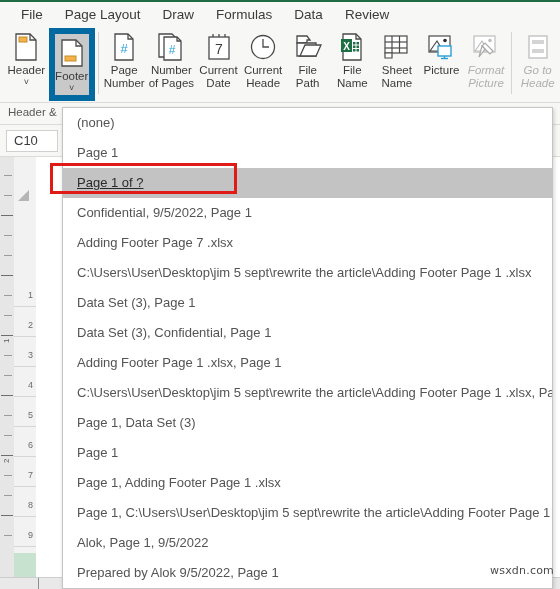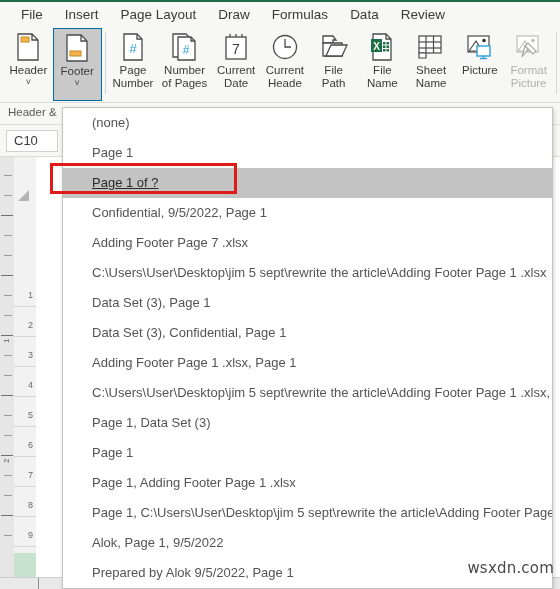--- a/index.html
+++ b/index.html
@@ -58,23 +58,23 @@
     font-size: 11.5px;
     color: #3b3b3b;
     text-align: center;
     line-height: 12.5px;
     cursor: default;
     position: relative;
   }
   .rbtn.wide { width: 58px; }
   .rbtn.pressed {
     background: #c9c9c9;
-    border: 1px solid #0369a1;
-  }
-  .rbtn.disabled { color: #b0b0ac; }
+    border: 6px solid #0369a1;
+  }
+  .rbtn.disabled { color: #b0b0ac; font-style: italic; }
   .rbtn .ico {
     height: 30px;
     display: flex; align-items: center; justify-content: center;
     margin-bottom: 2px;
   }
   .rbtn .lbl { display: block; }
   .rbtn .caret {
     font-size: 9px;
     line-height: 9px;
     margin-top: 1px;
@@ -203,21 +203,21 @@
     left: 62px; top: 107px;
     width: 491px; height: 482px;
     background: #ffffff;
     border: 1px solid #c4c4c4;
     box-shadow: 1px 2px 4px rgba(0,0,0,0.18);
     overflow: hidden;
   }
   .ditem {
     height: 30px;
     line-height: 30px;
-    padding-left: 29px;
+    padding-left: 14px;
     font-size: 13px;
     color: #545454;
     white-space: nowrap;
     cursor: default;
     overflow: hidden;
   }
   .ditem.selected {
     background: #c3c3c3;
     color: #2b2b2b;
     text-decoration: underline;
@@ -227,35 +227,34 @@
     left: 50px; top: 163px;
     width: 187px; height: 31px;
     border: 3px solid #e01b17;
     pointer-events: none;
     z-index: 40;
   }
 
   .watermark {
     position: absolute;
     right: 6px; bottom: 12px;
-    font-size: 15px;
+    font-size: 11px;
     color: #4a4a4a;
     letter-spacing: 0.2px;
     font-family: "DejaVu Sans", sans-serif;
     z-index: 60;
   }
 </style>
 </head>
 <body>
 
 <div id="app">
 
   <div class="tabstrip">
     <div class="tab">File</div>
-    <div class="tab">Insert</div>
     <div class="tab">Page Layout</div>
     <div class="tab">Draw</div>
     <div class="tab">Formulas</div>
     <div class="tab">Data</div>
     <div class="tab">Review</div>
   </div>
 
   <div class="ribbon">
 
     <div class="rbtn">
@@ -403,20 +402,31 @@
           <path d="M18 21 L10 13 L13 10 L21 18 Z" fill="#fff" stroke="#a8a8a8" stroke-width="1.2"></path>
           <path d="M7 24 L10 13 L13 16 Z" fill="#fff" stroke="#a8a8a8" stroke-width="1.2"></path>
         </svg>
       </span>
       <span class="lbl">Format</span>
       <span class="lbl">Picture</span>
     </div>
 
     <div class="rsep"></div>
 
+    <div class="rbtn disabled">
+      <span class="ico">
+        <svg width="26" height="28" viewBox="0 0 26 28">
+          <rect x="4" y="3" width="18" height="22" fill="#fff" stroke="#bdbdbd" stroke-width="1.3"></rect>
+          <rect x="7" y="7" width="12" height="4" fill="#d4d4d4"></rect>
+          <rect x="7" y="16" width="12" height="4" fill="#d4d4d4"></rect>
+        </svg>
+      </span>
+      <span class="lbl">Go to</span>
+      <span class="lbl">Heade</span>
+    </div>
 
   </div>
 
   <div class="grouplabels">
     <div class="grouplabel">Header &amp;</div>
   </div>
 
   <div class="formulabar">
     <div class="namebox">C10</div>
   </div>

